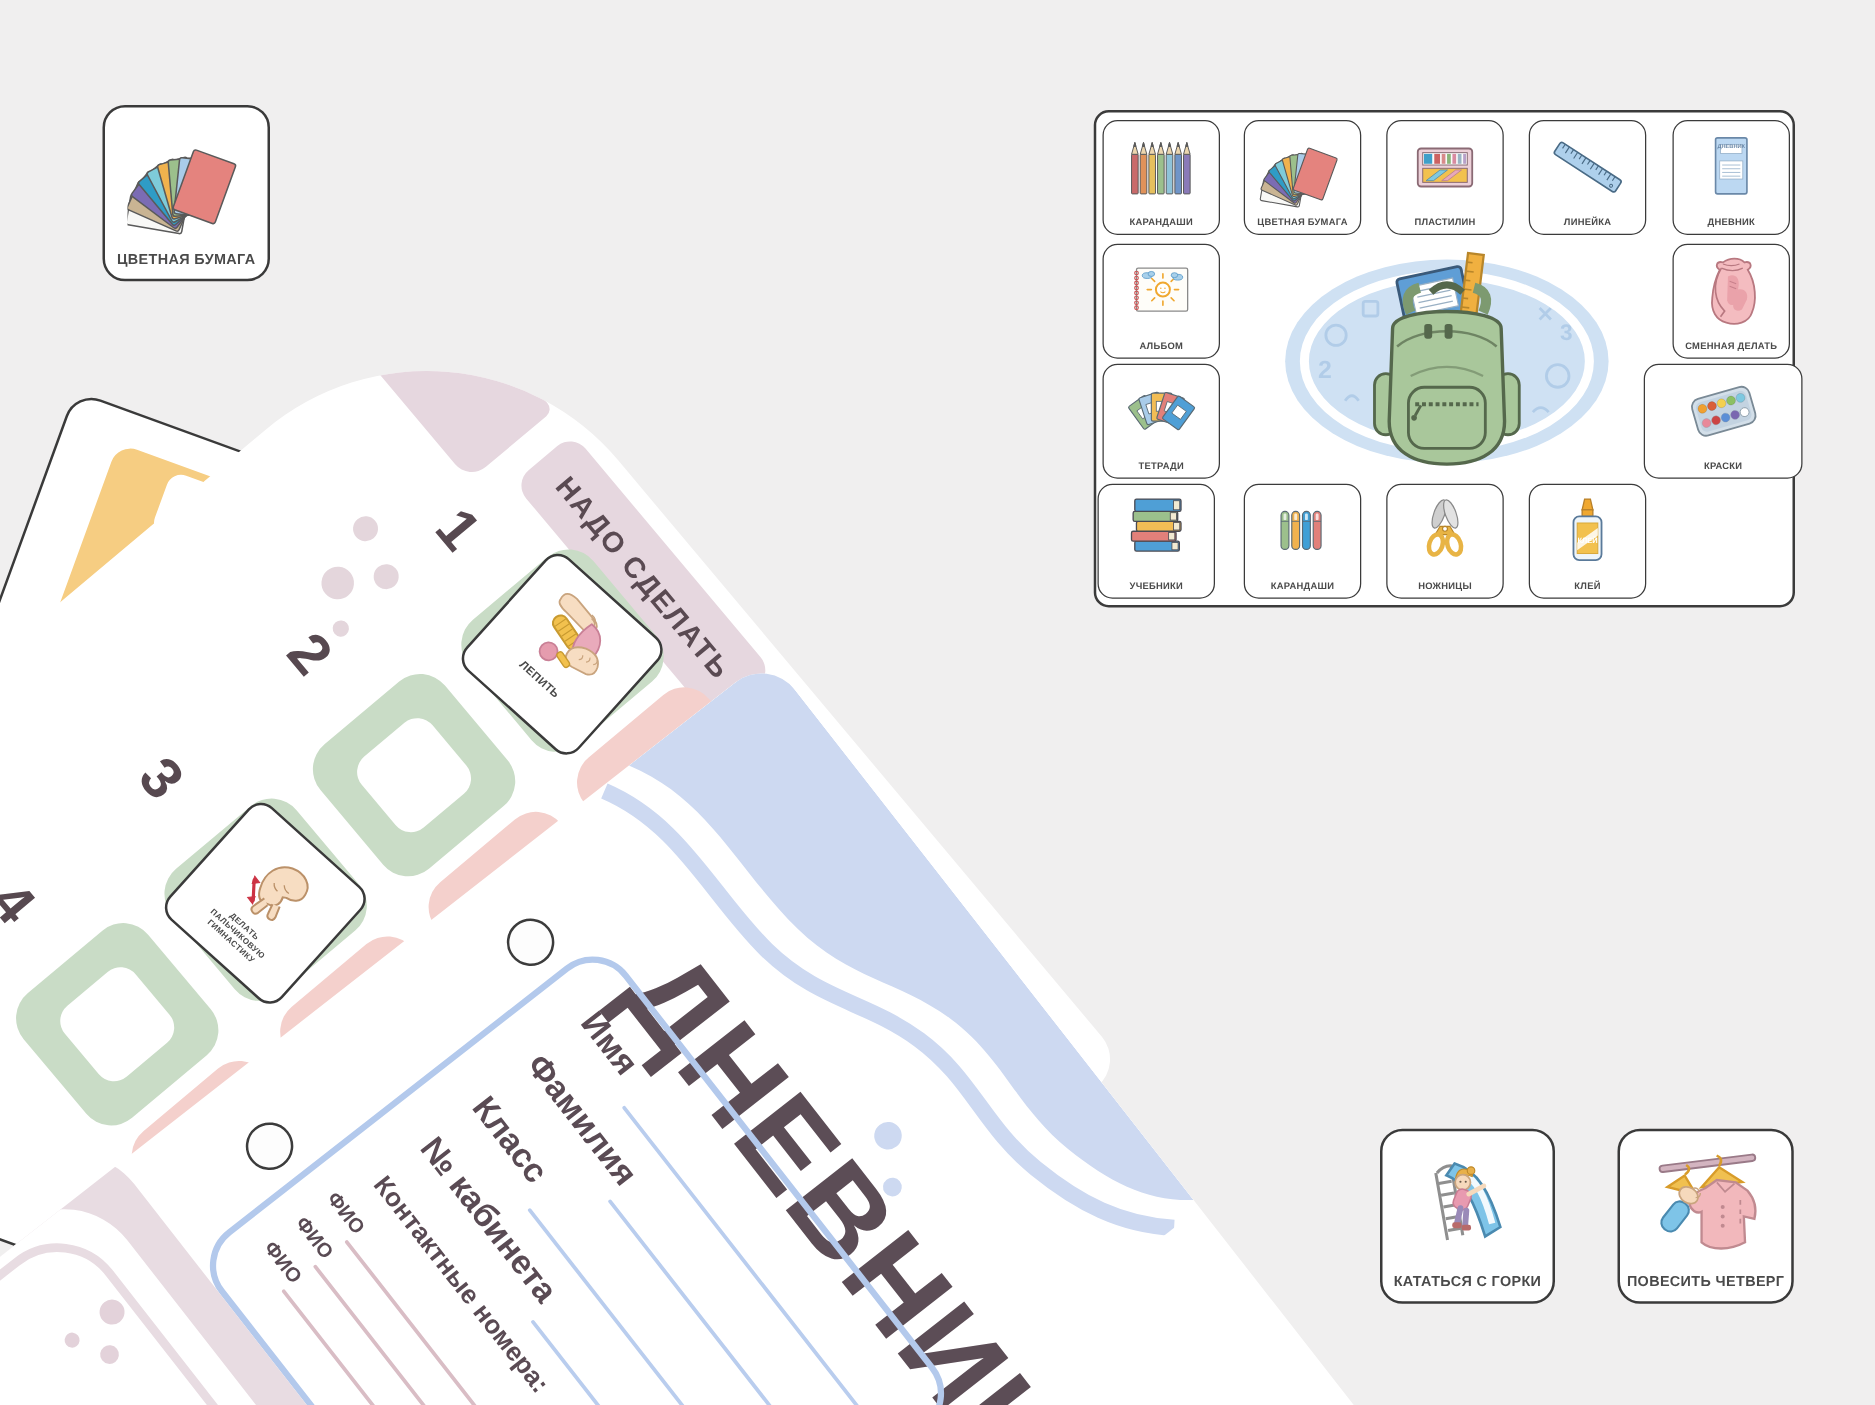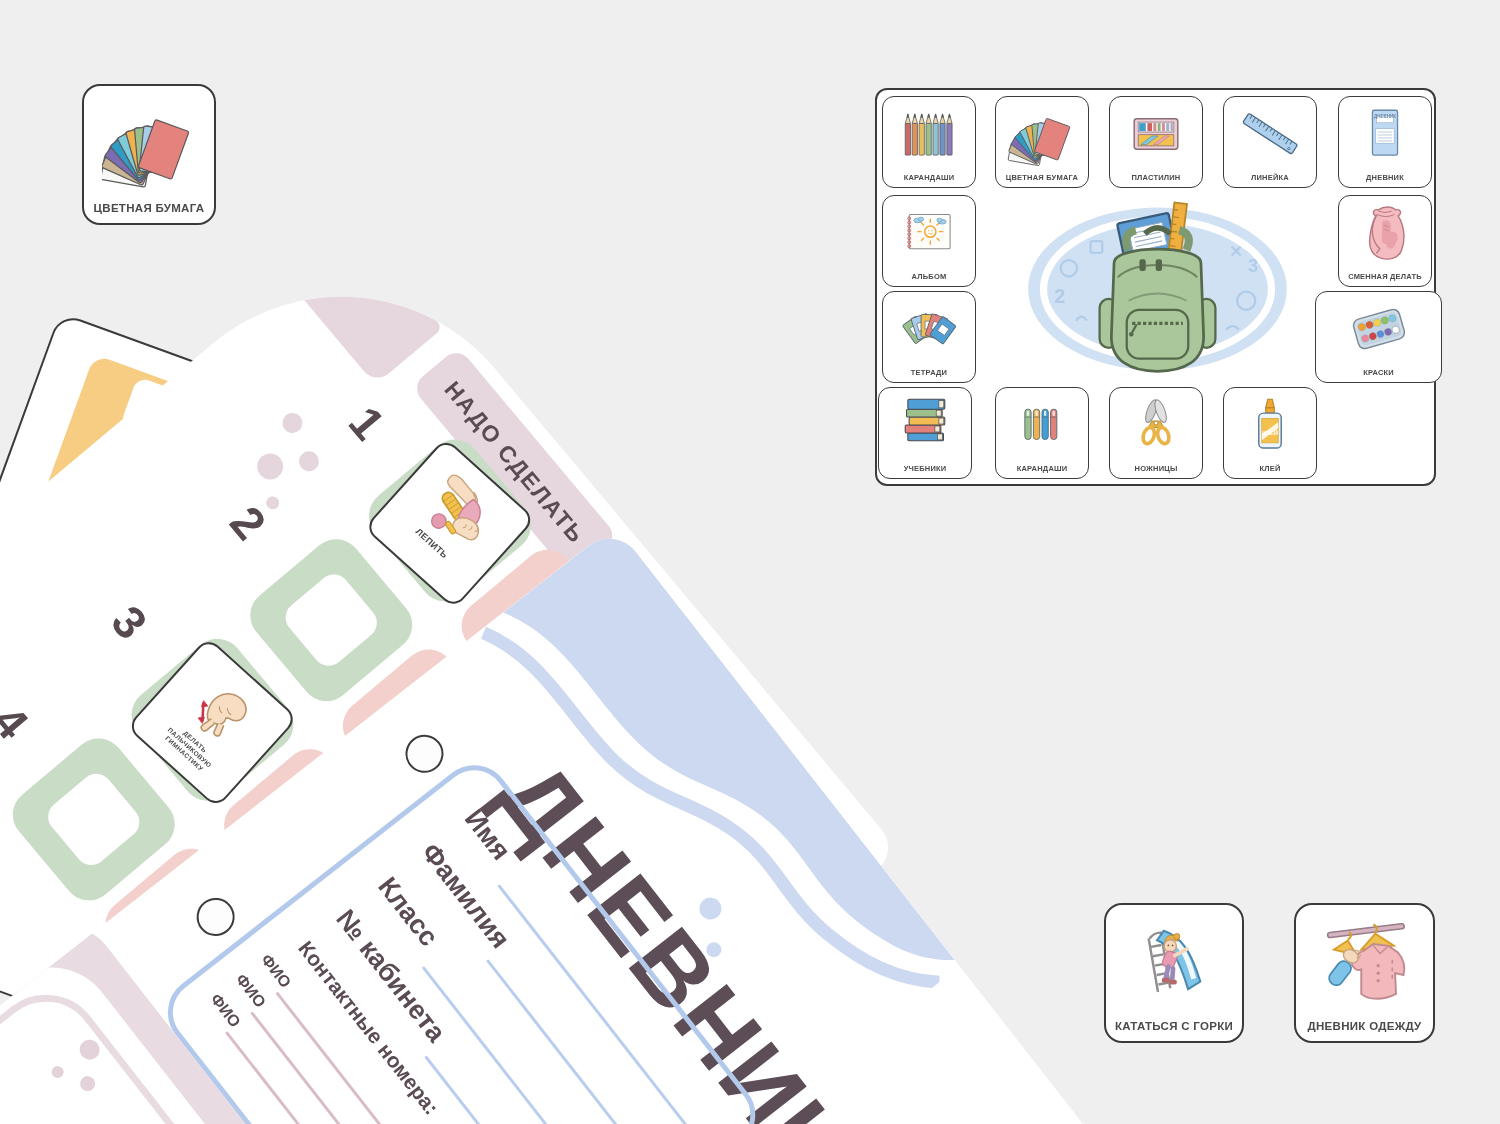--- a/index.html
+++ b/index.html
@@ -546,16 +546,16 @@
  <path d="M59 35 l7 8 8 -7" stroke="#c08a90" stroke-width="1.5" fill="none"></path>
  <circle cx="64" cy="56" r="1.7" fill="#c08a90"></circle>
           <circle cx="64" cy="64" r="1.7" fill="#c08a90"></circle>
           <circle cx="64" cy="72" r="1.7" fill="#c08a90"></circle>
  <path d="M79 50 v4 M79 58 v4 M79 66 v4" stroke="#c08a90" stroke-width="1.5"></path>
  <rect x="16" y="50" width="15" height="28" rx="7" transform="rotate(38 23.5 64)" fill="#7ec4e8" stroke="#4a8ab0" stroke-width="1.8"></rect>
  <ellipse cx="35" cy="46" rx="8.5" ry="6.5" transform="rotate(32 35 46)" fill="#f6d9bc" stroke="#c9a47e" stroke-width="1.5"></ellipse>
  <path d="M39 40 q4 -1 5 3 m-3 5 q4 0 4 -4" stroke="#c9a47e" stroke-width="1.2" fill="none"></path>
         </svg>
       </span>
-    <span class="label">ДНЕВНИК ОДЕЖДУ</span>
+    <span class="label">ПОВЕСИТЬ ЧЕТВЕРГ</span>
   </div>
 
 </div>
 
 </body></html>

